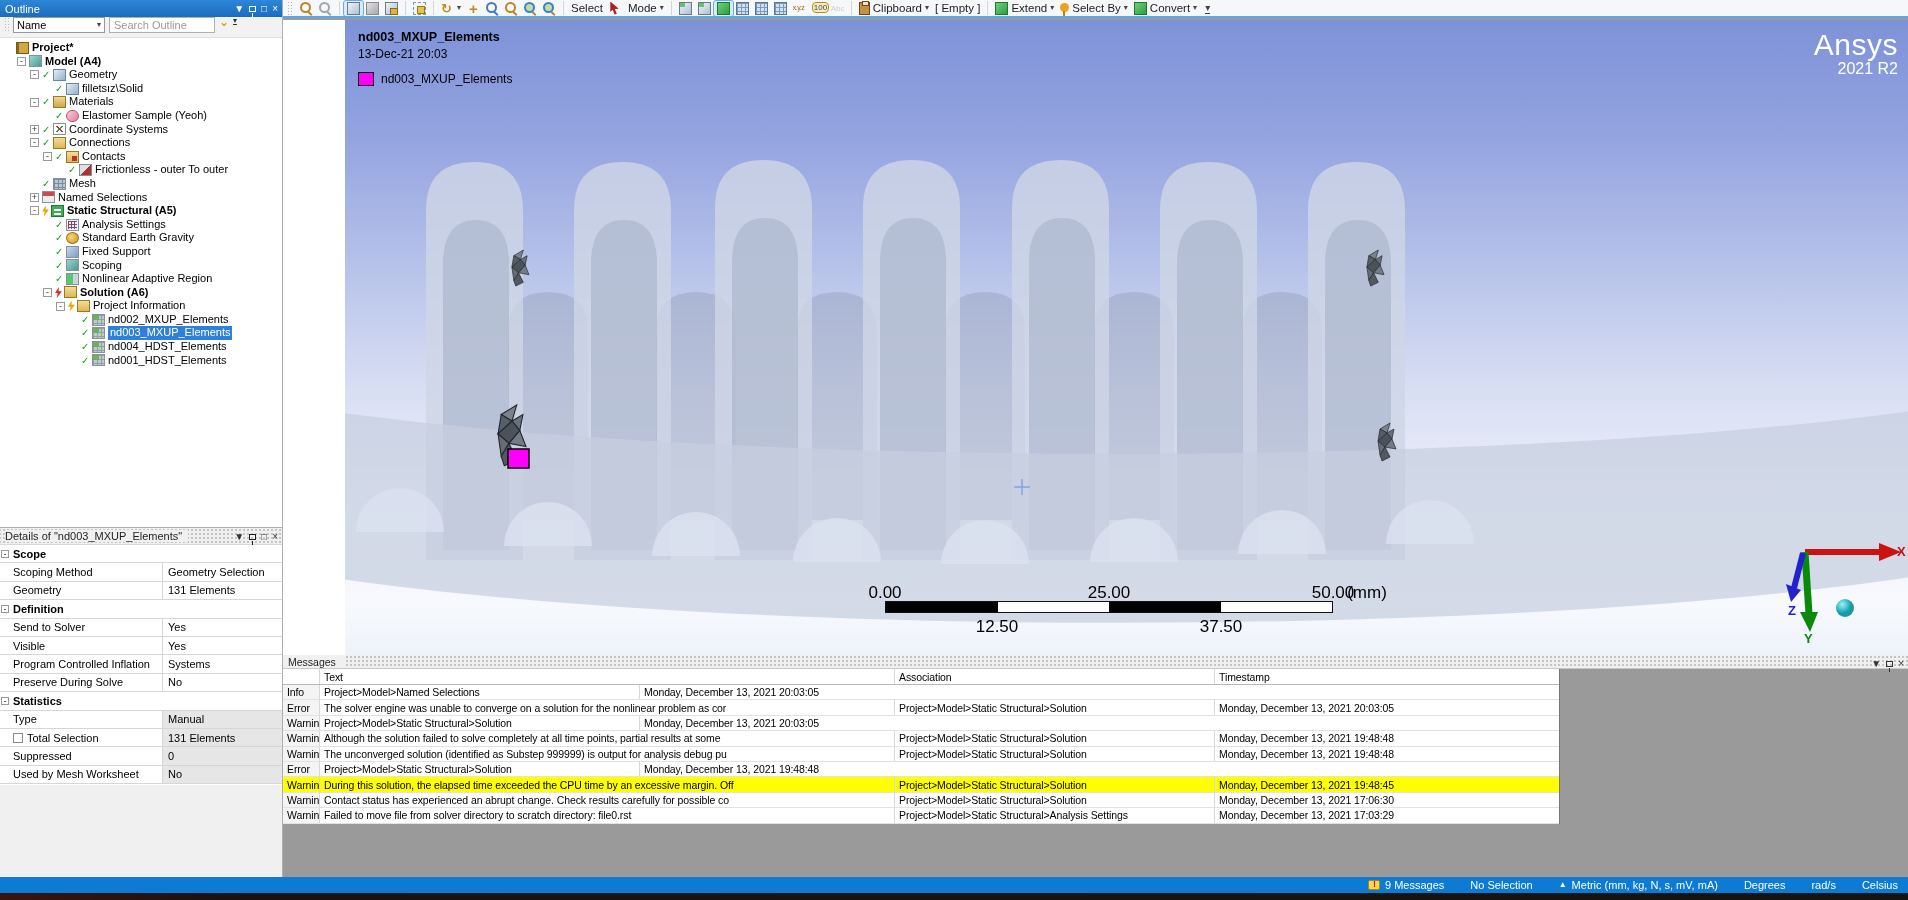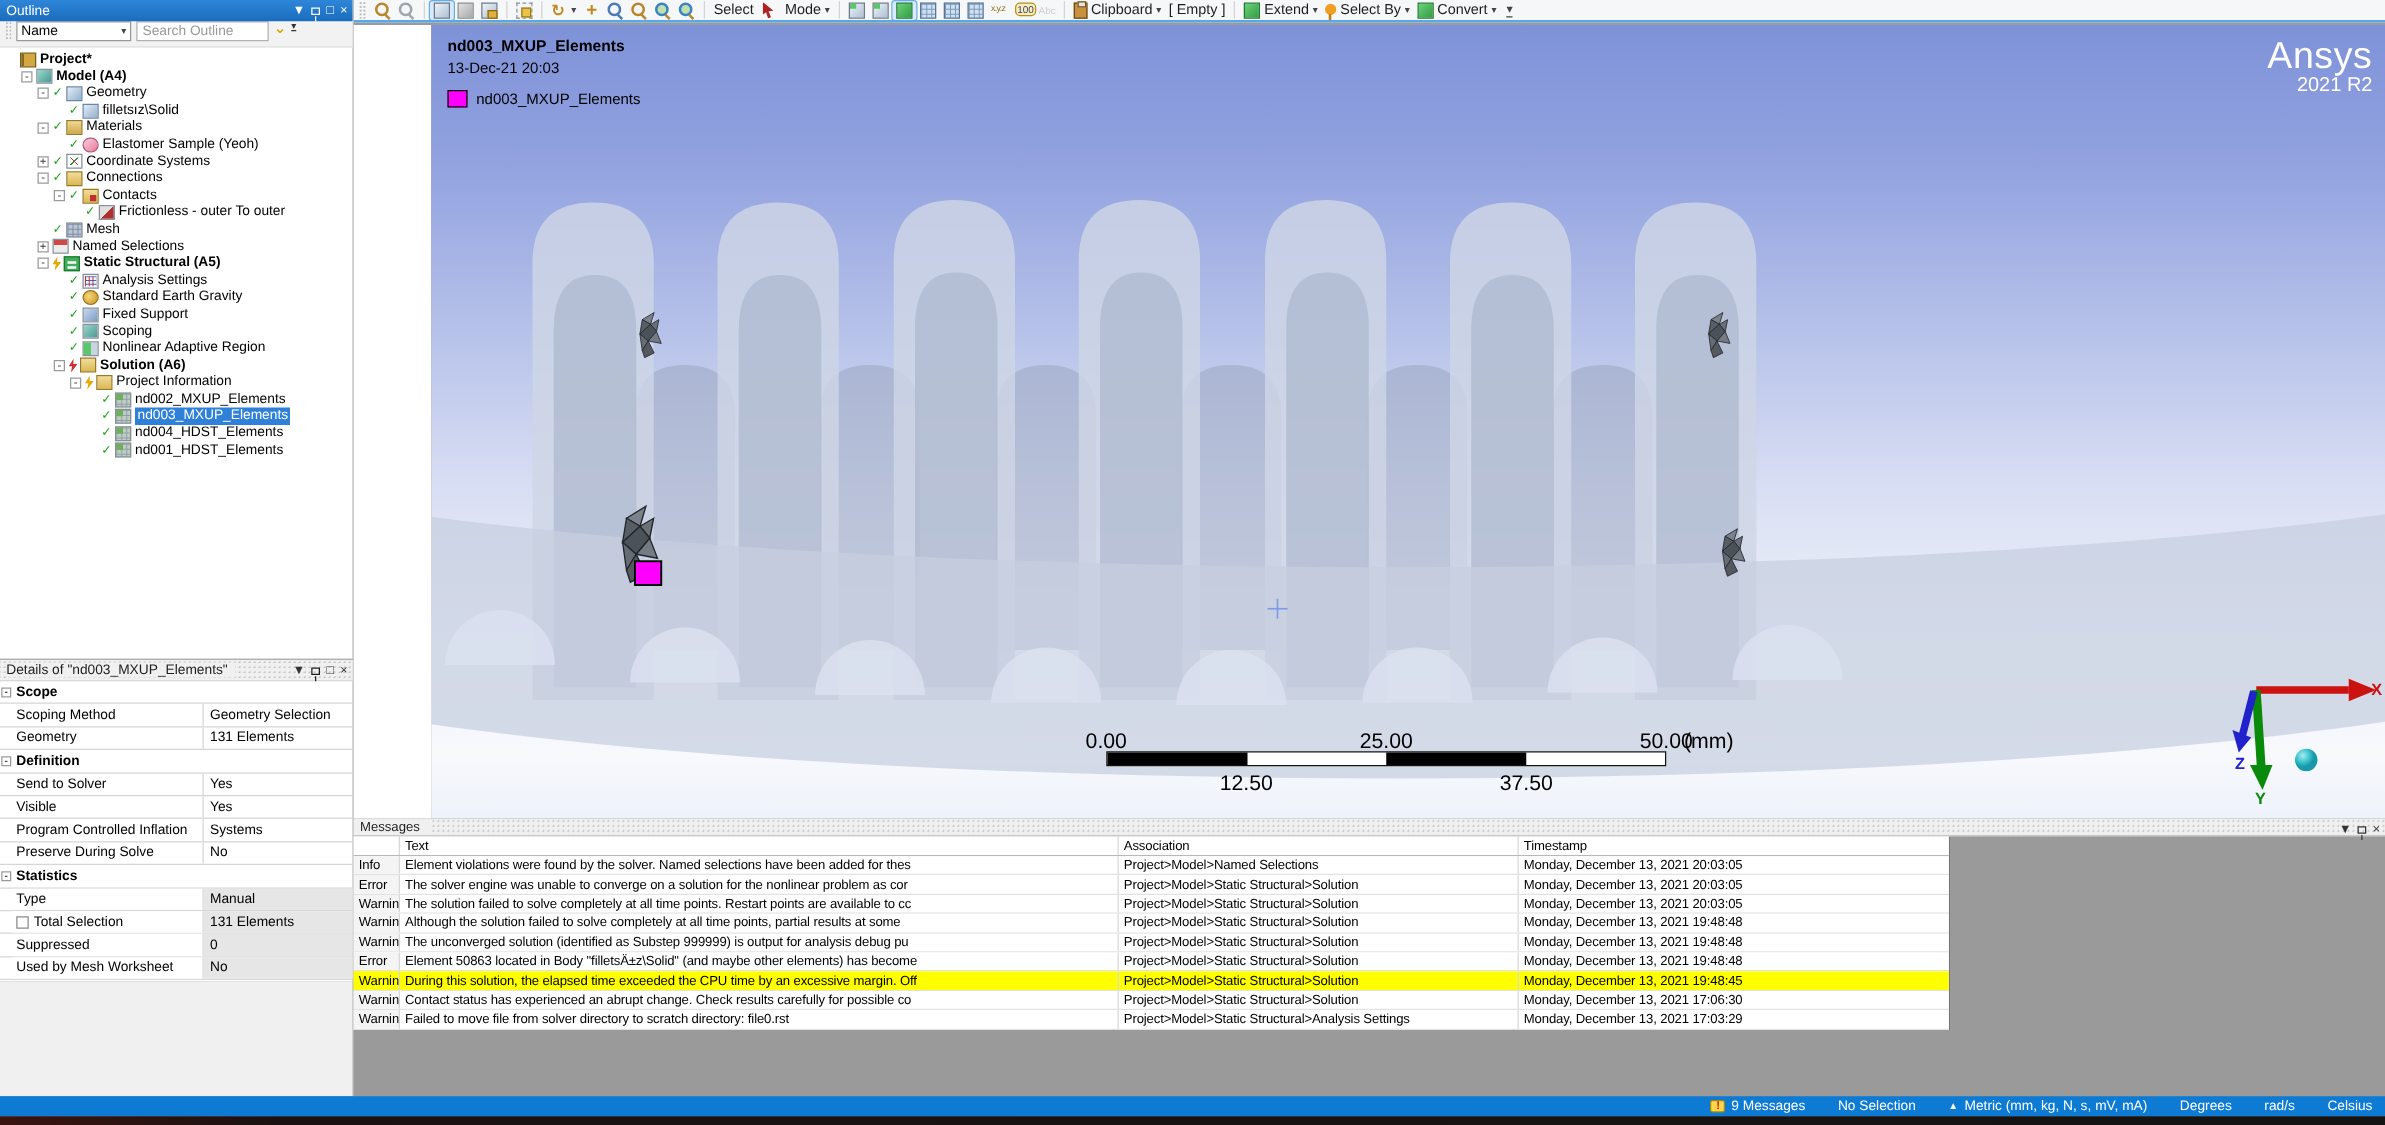--- a/index.html
+++ b/index.html
@@ -678,51 +678,48 @@
     </div>
     <div id="msgtable">
         <div class="mrow hdr">
           <span class="mc c-sev"></span>
           <span class="mc c-txt">Text</span>
           <span class="mc c-asc">Association</span>
           <span class="mc c-tim">Timestamp</span>
         </div>
         <div class="mrow">
           <span class="mc c-sev">Info</span>
-          <span class="mc c-txt">Element violations were found by the solver.  Named selections have been added for thes</span>
           <span class="mc c-asc">Project&gt;Model&gt;Named Selections</span>
           <span class="mc c-tim">Monday, December 13, 2021 20:03:05</span>
         </div>
         <div class="mrow">
           <span class="mc c-sev">Error</span>
           <span class="mc c-txt">The solver engine was unable to converge on a solution for the nonlinear problem as cor</span>
           <span class="mc c-asc">Project&gt;Model&gt;Static Structural&gt;Solution</span>
           <span class="mc c-tim">Monday, December 13, 2021 20:03:05</span>
         </div>
         <div class="mrow">
           <span class="mc c-sev">Warning</span>
-          <span class="mc c-txt">The solution failed to solve completely at all time points. Restart points are available to cc</span>
           <span class="mc c-asc">Project&gt;Model&gt;Static Structural&gt;Solution</span>
           <span class="mc c-tim">Monday, December 13, 2021 20:03:05</span>
         </div>
         <div class="mrow">
           <span class="mc c-sev">Warning</span>
           <span class="mc c-txt">Although the solution failed to solve completely at all time points, partial results at some</span>
           <span class="mc c-asc">Project&gt;Model&gt;Static Structural&gt;Solution</span>
           <span class="mc c-tim">Monday, December 13, 2021 19:48:48</span>
         </div>
         <div class="mrow">
           <span class="mc c-sev">Warning</span>
           <span class="mc c-txt">The unconverged solution (identified as Substep 999999) is output for analysis debug pu</span>
           <span class="mc c-asc">Project&gt;Model&gt;Static Structural&gt;Solution</span>
           <span class="mc c-tim">Monday, December 13, 2021 19:48:48</span>
         </div>
         <div class="mrow">
           <span class="mc c-sev">Error</span>
-          <span class="mc c-txt">Element 50863 located in Body "filletsÄ±z\Solid" (and maybe other elements) has become</span>
           <span class="mc c-asc">Project&gt;Model&gt;Static Structural&gt;Solution</span>
           <span class="mc c-tim">Monday, December 13, 2021 19:48:48</span>
         </div>
         <div class="mrow hl">
           <span class="mc c-sev">Warning</span>
           <span class="mc c-txt">During this solution, the elapsed time exceeded the CPU time by an excessive margin.  Off</span>
           <span class="mc c-asc">Project&gt;Model&gt;Static Structural&gt;Solution</span>
           <span class="mc c-tim">Monday, December 13, 2021 19:48:45</span>
         </div>
         <div class="mrow">

